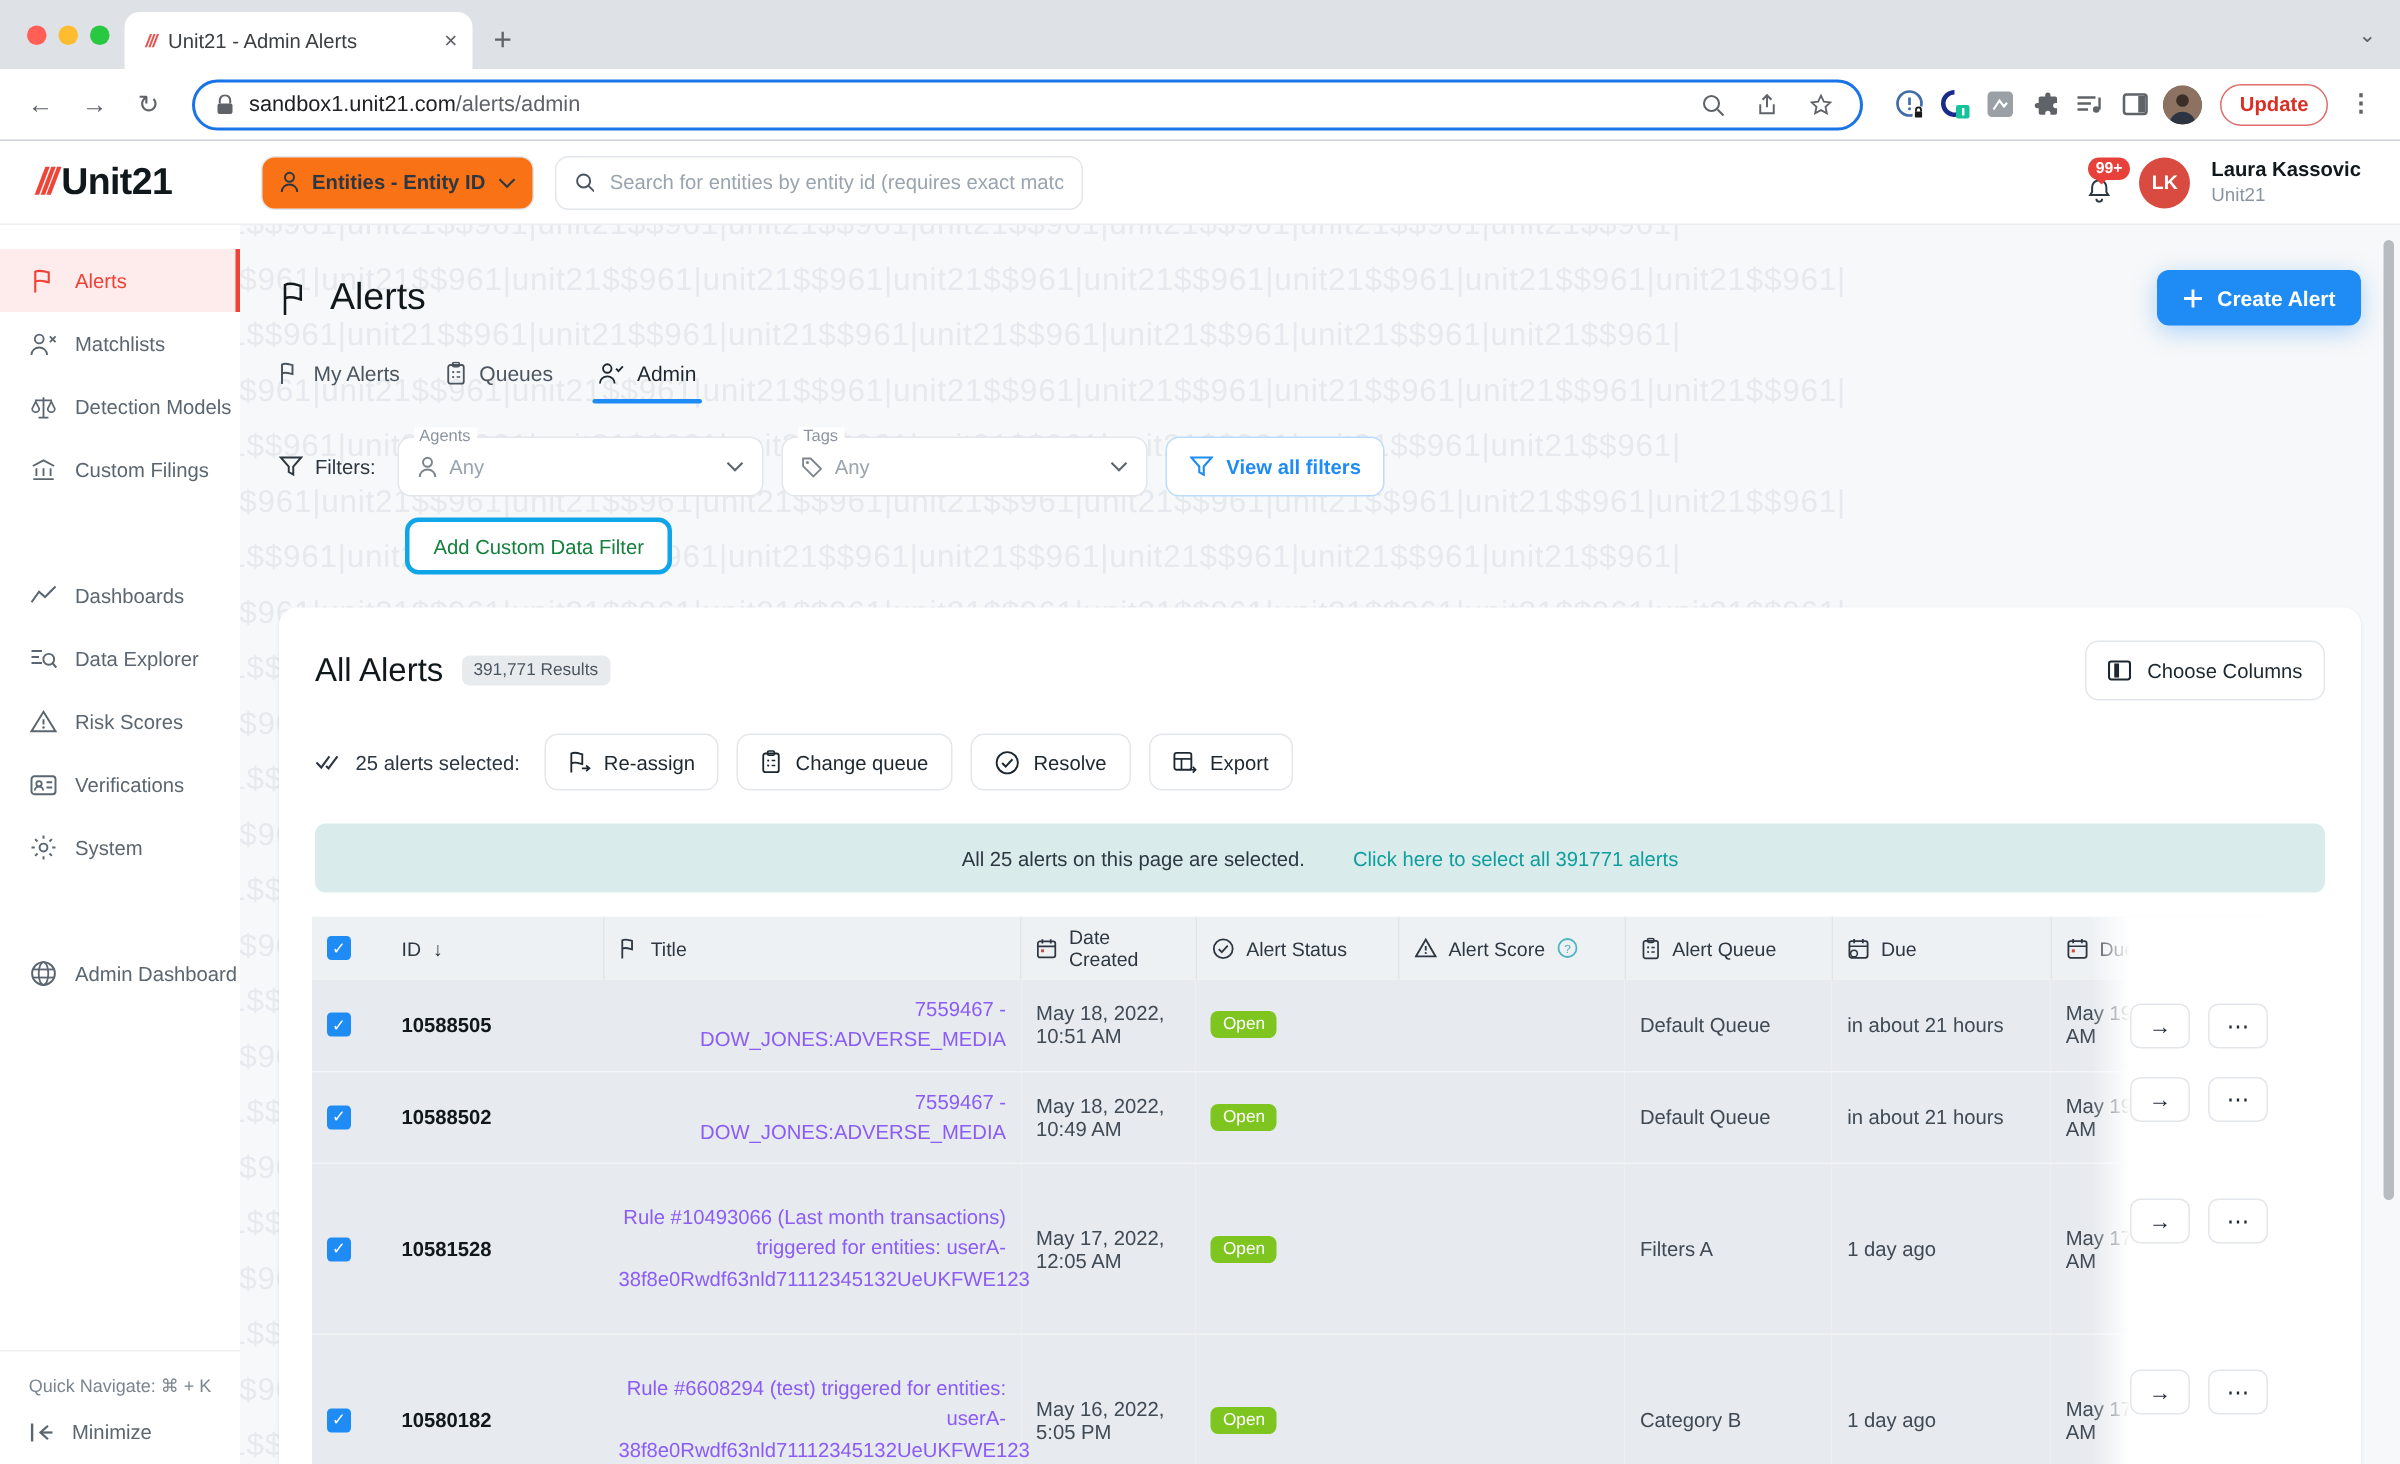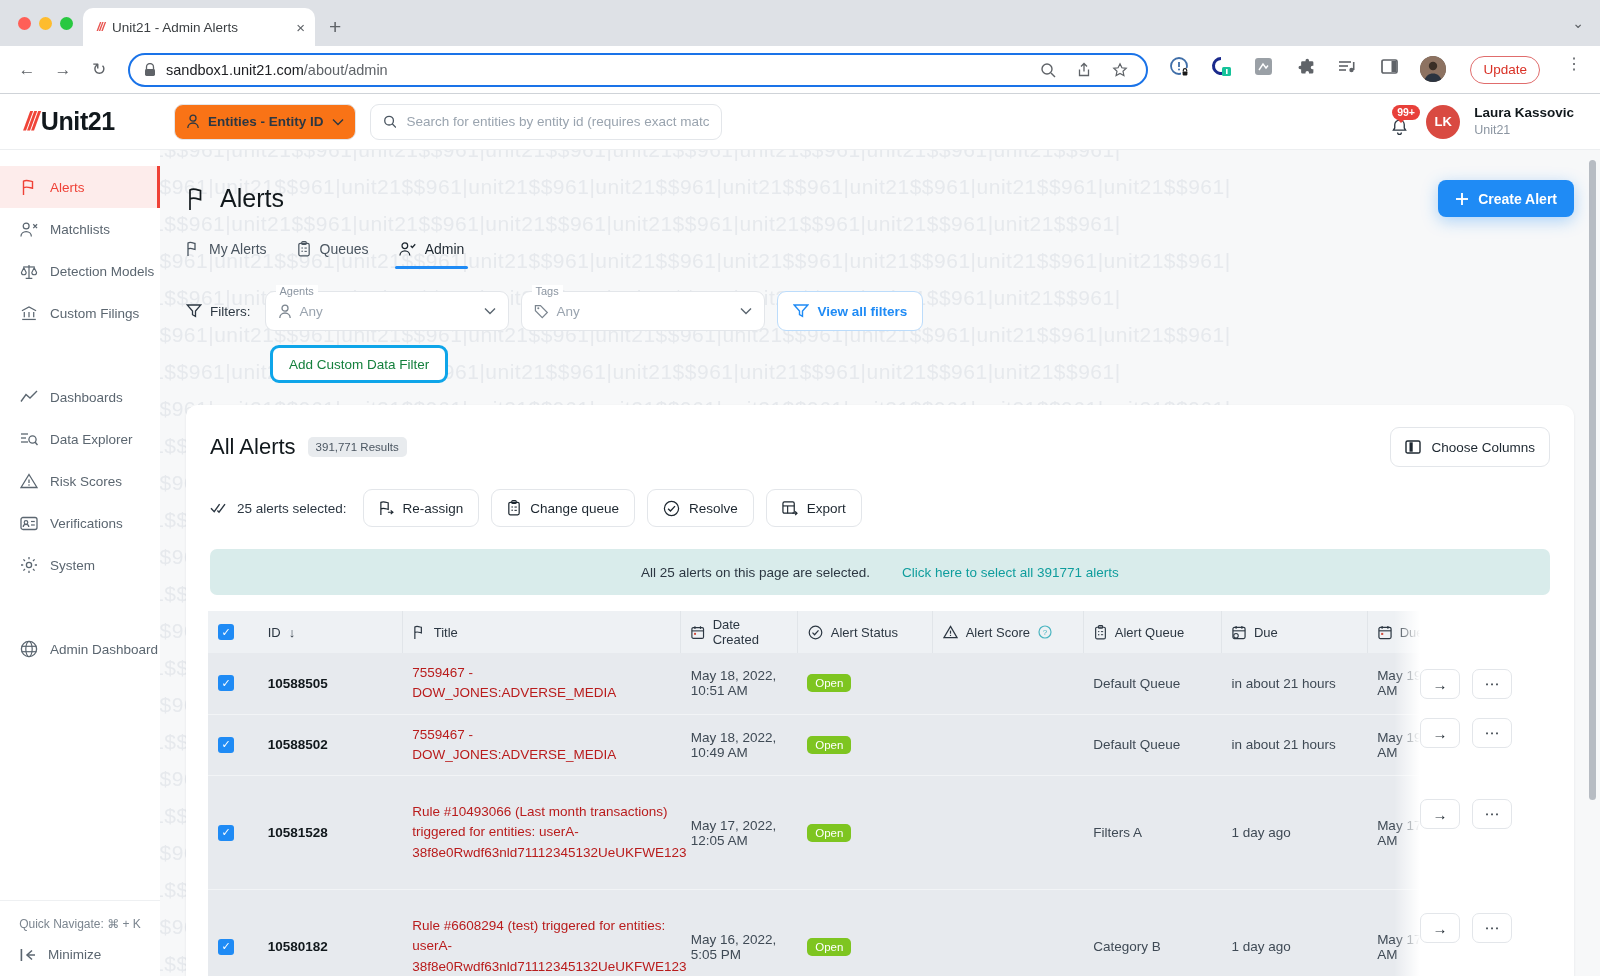--- a/index.html
+++ b/index.html
@@ -36,21 +36,21 @@
   }
   .nav-btn { width:30px; height:30px; display:flex; align-items:center; justify-content:center;
              color:#5f6368; font-size:17px; border-radius:50%; }
   .omnibox {
     flex:1; height: 34px; border: 2px solid #1a73e8; border-radius: 18px; background:#fff;
     display:flex; align-items:center; padding: 0 8px 0 14px; margin: 0 8px; gap: 10px;
   }
   .url { font-size: 14.5px; color:#202124; flex:1; white-space:nowrap; overflow:hidden; }
   .url .path { color:#5f6368; }
   .omni-icon { color:#5f6368; font-size:15px; width:26px; text-align:center; }
-  .ext-icons { display:flex; gap: 20px; padding-left: 6px; }
+  .ext-icons { display:flex; align-items:center; gap: 8px; padding-left: 6px; font-weight: bold; }
   .ext { width:22px; height:22px; display:flex; align-items:center; justify-content:center; }
   .avatar-img { width:26px;height:26px;border-radius:50%;background:#6d5b4e;
                 display:flex;align-items:center;justify-content:center;overflow:hidden; }
   .update-pill {
     border:1px solid #e06c6c; color:#d93025; border-radius:14px; height:28px;
     display:flex; align-items:center; padding: 0 12px; font-size:13.5px; margin-left:4px;
   }
   .kebab { color:#5f6368; font-size:16px; padding:0 6px; letter-spacing:0; line-height:1;}
 
   
@@ -194,21 +194,21 @@
     height: 42px; padding: 0 10px; border-right: 1px solid #e1e5e9; vertical-align:middle;
   }
   thead th .th-in { display:flex; align-items:center; gap:8px; }
   thead th:first-child { border-right:none; }
   tbody td {
     font-size: 13.5px; color:#3f4a55; padding: 10px; vertical-align: middle; background:#e7eaee;
     border-bottom: 1px solid #f2f4f6;
   }
   tbody tr.alt td { background:#e7eaee; }
   td.id { color:#11181c; font-weight:700; }
-  td.title { color:#b91c1c; line-height:1.5; }
+  td.title { color:#8b5cf6; line-height:1.5;text-align:right; }
   .pill-open {
     background:#7ec520; color:#fff; font-size:11.5px; border-radius:5px; padding:3px 8px; display:inline-block;
   }
   .cb {
     width:16px; height:16px; border-radius:3px; background:#1f8bf5; display:flex;
     align-items:center; justify-content:center; color:#fff; font-size:11px; cursor:pointer;
   }
   .row-actions { position:absolute; right:0; top:0; bottom:0; width: 158px;
      background: linear-gradient(90deg, rgba(255,255,255,0) 0px, #fff 26px); z-index:4; pointer-events:none;}
   .ra-cell { position:absolute; display:flex; gap:12px; left: 26px; pointer-events:auto;}
@@ -245,21 +245,21 @@
 
   <div class="toolbar">
     <div class="nav-btn">←</div>
     <div class="nav-btn">→</div>
     <div class="nav-btn">↻</div>
     <div class="omnibox">
       <svg width="12" height="14" viewBox="0 0 12 14">
           <path d="M2.5 6V4a3.5 3.5 0 017 0v2" fill="none" stroke="#5f6368" stroke-width="1.3"></path>
           <rect x="1" y="6" width="10" height="7" rx="1.4" fill="#5f6368"></rect>
         </svg>
-      <span class="url"><span>sandbox1.unit21.com</span><span class="path">/about/admin</span></span>
+      <span class="url"><span>sandbox1.unit21.com</span><span class="path">/alerts/admin</span></span>
       <span class="omni-icon">
         <svg width="16" height="16" viewBox="0 0 16 16">
             <circle cx="7" cy="7" r="5" fill="none" stroke="#5f6368" stroke-width="1.4"></circle>
             <line x1="11" y1="11" x2="15" y2="15" stroke="#5f6368" stroke-width="1.4"></line>
           </svg>
       </span>
       <span class="omni-icon">
         <svg width="16" height="16" viewBox="0 0 16 16">
             <path d="M8 1.5v8M5 4.5L8 1.5l3 3" fill="none" stroke="#5f6368" stroke-width="1.3"></path>
             <path d="M3.5 7.5v6h9v-6" fill="none" stroke="#5f6368" stroke-width="1.3"></path>

